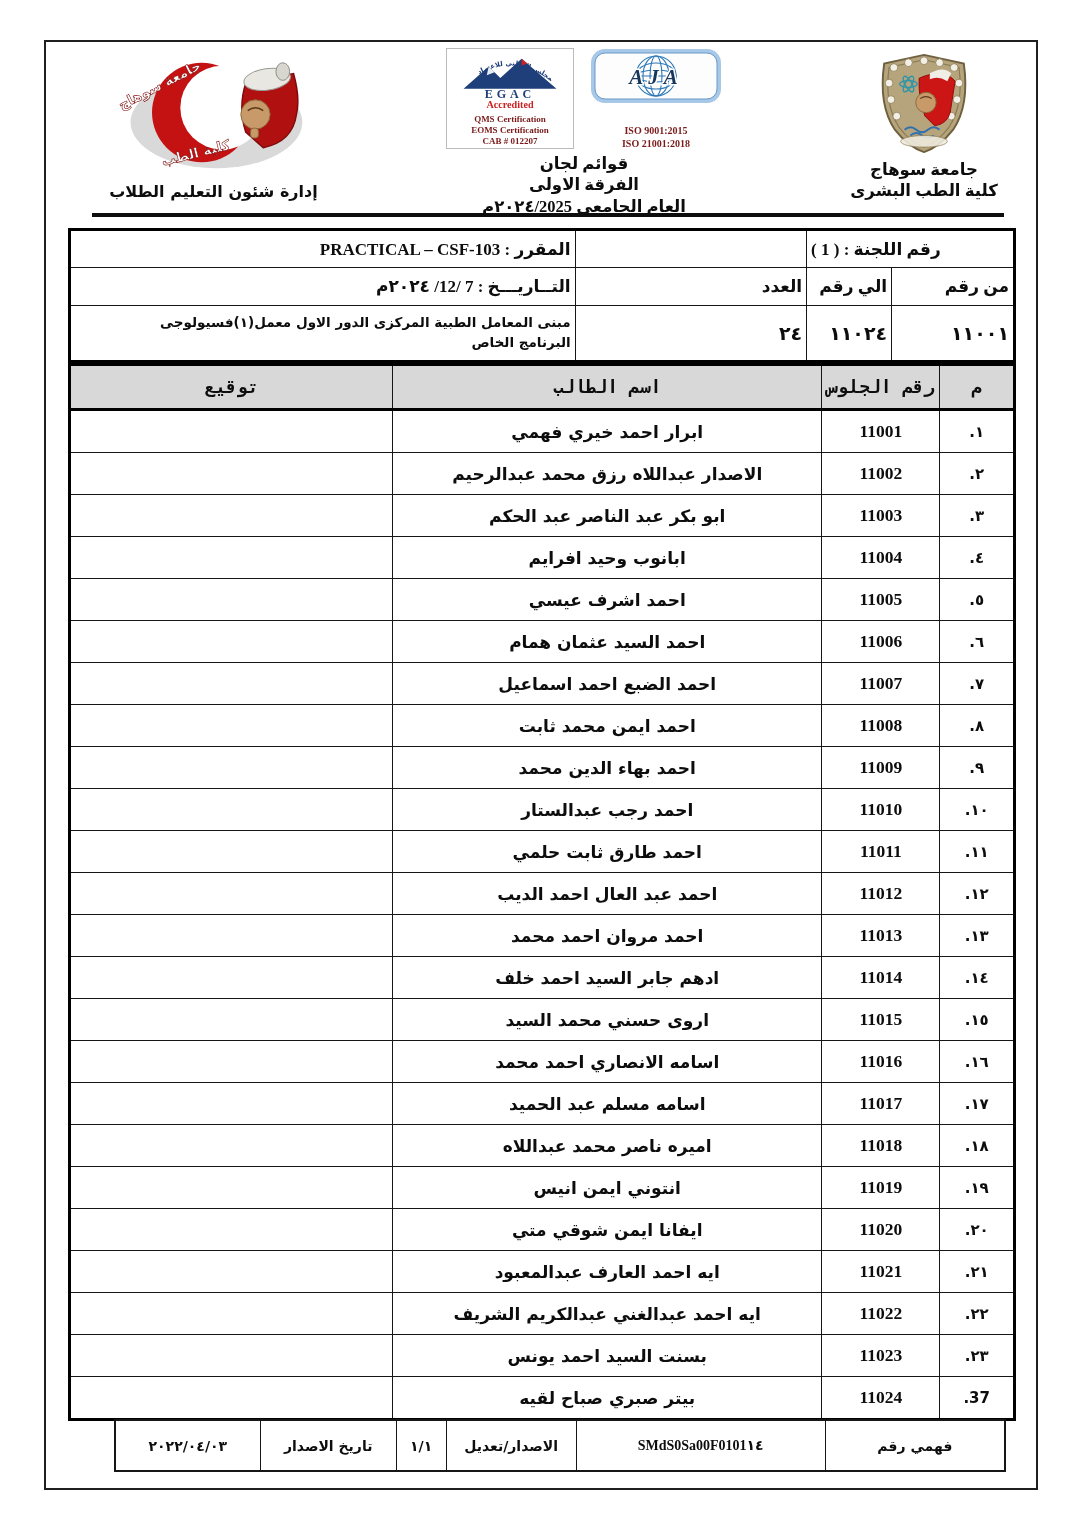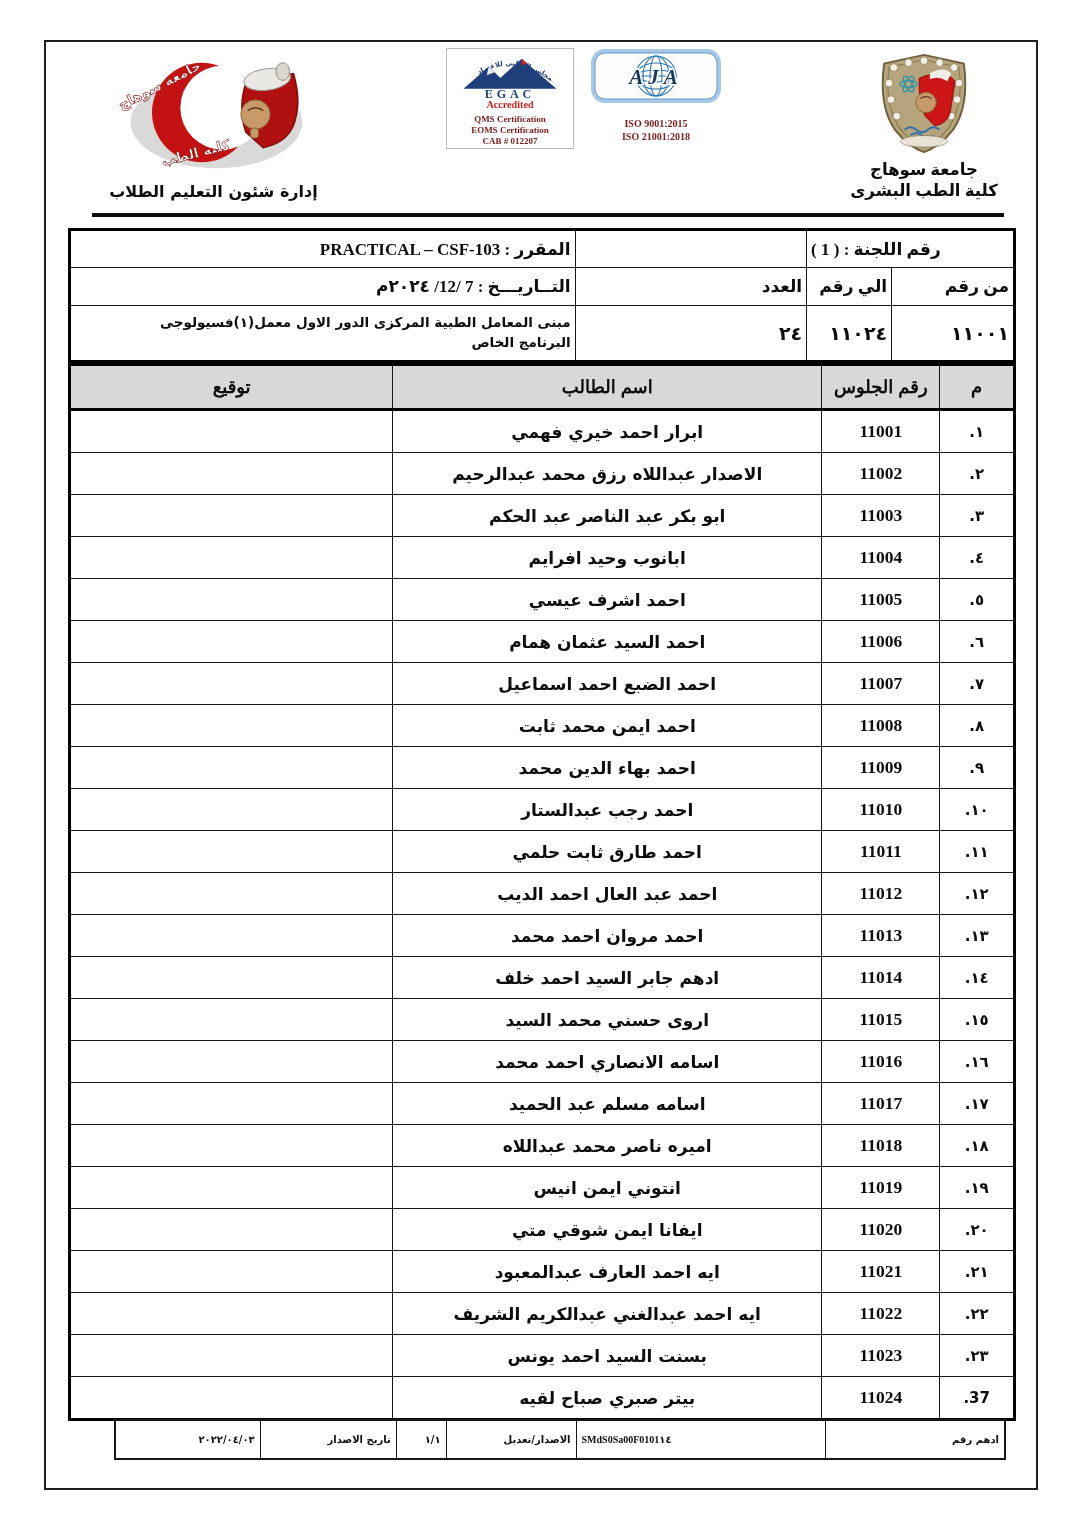--- a/index.html
+++ b/index.html
@@ -11,21 +11,21 @@
   
   .hdr-left{position:absolute;left:50px;top:12px;width:235px;text-align:center;}
   .hdr-left .dept{margin-top:2px;font-size:16px;font-weight:bold;}
   .hdr-center{position:absolute;left:386px;top:6px;width:304px;text-align:center;}
   .logos-row{display:flex;justify-content:center;align-items:flex-start;gap:16px;}
   .egac-box{width:126px;border:1px solid #bbb;background:#fff;padding:1px 0 2px 0;}
   .egac-lines{font-family:"Liberation Serif","DejaVu Sans",serif;font-weight:bold;
               color:#7a1a1a;font-size:9px;line-height:1.2;}
   .aja-box{width:132px;}
   .aja-lines{font-family:"Liberation Serif","DejaVu Sans",serif;font-weight:bold;
-             color:#7a1a1a;font-size:10px;line-height:1.3;margin-top:7px;}
+             color:#7a1a1a;font-size:10px;line-height:1.3;margin-top:14px;}
   .center-titles{direction:rtl;margin-top:3px;font-family:"Liberation Serif","DejaVu Sans",serif;
                  font-weight:bold;font-size:16.5px;line-height:1.3;}
   .hdr-right{position:absolute;left:792px;top:10px;width:172px;text-align:center;}
   .hdr-right .uni-lines{direction:rtl;font-family:"Liberation Serif","DejaVu Sans",serif;
                         font-weight:bold;font-size:16.5px;line-height:1.25;margin-top:2px;}
   .rule{position:absolute;left:46px;top:171px;width:912px;height:4px;background:#0e0e0e;}
 
   
   .main{position:absolute;left:22px;top:186px;width:948px;direction:rtl;}
   table{border-collapse:collapse;width:100%;table-layout:fixed;}
@@ -34,33 +34,33 @@
            font-weight:bold;padding:0 4px;}
   .info .r1{height:38px;font-size:17px;font-family:"Liberation Serif","DejaVu Sans",serif;}
   .info .r2{height:38px;font-size:17px;font-family:"Liberation Serif","DejaVu Sans",serif;}
   .info .r3{height:56px;}
   .committee-cell{text-align:left;padding-right:6px !important;}
   .num-val{font-size:19px;font-family:"DejaVu Sans",sans-serif;margin-left:12px;}
   .loc-cell{font-size:13.5px;line-height:1.45;font-family:"DejaVu Sans",sans-serif;}
   .students{border:3px solid #000;}
   .students th{background:#d8d8d8;border:1.5px solid #161616;border-top:3px solid #000;
                border-bottom:3px solid #000;height:40px;font-size:18px;
-               font-family:Liberation Sans, sans-serif;font-weight:bold;}
+               font-family:Liberation Mono, monospace;font-weight:bold;}
   .students td{border:1.5px solid #161616;height:39px;text-align:center;vertical-align:middle;
                font-weight:bold;}
   .c-serial{font-size:15px;}
   .c-seat{font-size:17.5px;font-family:Liberation Serif, serif;direction:ltr;}
   .c-name{font-size:17px;}
   .c-sig{background:#fff;}
 
   
   .footer-wrap{position:absolute;left:68px;top:1377px;width:892px;direction:rtl;}
   .footer{border:2px solid #161616;}
-  .footer td{border:1.5px solid #161616;height:31px;vertical-align:middle;
-             font-weight:bold;font-size:10px;padding:3px 5px;}
+  .footer td{border:1.5px solid #161616;height:31px;text-align:center;vertical-align:middle;
+             font-weight:bold;font-size:14px;padding:9px 5px;}
   .f-label{text-align:right;}
   .f-code{font-family:"Liberation Serif","DejaVu Sans",serif;font-size:16px;direction:ltr;}
 
   svg text{user-select:none;}
 </style>
 </head>
 <body>
 
 <div class="page">
   <div class="frame">
@@ -120,20 +120,25 @@
             </g>
             <text x="66" y="36" text-anchor="middle" font-size="21" font-weight="bold" font-style="italic" fill="#16365c" stroke="#ffffff" stroke-width="3" paint-order="stroke" letter-spacing="5" font-family="Liberation Serif, DejaVu Sans, serif">AJA</text>
           </svg>
           <div class="aja-lines">
             <div>ISO 9001:2015</div>
             <div>ISO 21001:2018</div>
           </div>
         </div>
       </div>
 
+      <div class="center-titles">
+        <div>قوائم لجان</div>
+        <div>الفرقة الاولى</div>
+        <div>العام الجامعي ٢٠٢٤/2025م</div>
+      </div>
     </div>
 
     <div class="hdr-right">
       <svg width="118" height="102" viewBox="0 0 120 105">
         <path d="M60,3 L101,12 Q107,55 90,80 Q76,98 60,103 Q44,98 30,80 Q13,55 19,12 Z" fill="#b5a47c" stroke="#6f6040" stroke-width="2"></path>
         <path d="M60,8 L96,16 Q101,54 86,77 Q74,93 60,98 Q46,93 34,77 Q19,54 24,16 Z" fill="none" stroke="#8a7a52" stroke-width="1.2"></path>
         <g fill="#f2efe6" stroke="#8a7a52" stroke-width="0.8">
           <circle cx="60" cy="9" r="4"></circle>
             <circle cx="76" cy="11" r="4"></circle>
             <circle cx="91" cy="16" r="4"></circle>
@@ -394,21 +399,21 @@
         <colgroup>
           <col style="width:20.2%">
             <col style="width:28%">
             <col style="width:14.6%">
           <col style="width:5.6%">
             <col style="width:15.3%">
             <col style="width:16.3%">
         </colgroup>
         <tbody>
             <tr>
-          <td class="f-label">ادهم رقم</td>
+          <td class="f-label">فهمي رقم</td>
           <td class="f-code">SMdS0Sa00F0101١٤</td>
           <td>الاصدار/تعديل</td>
           <td>١/١</td>
           <td>تاريخ الاصدار</td>
           <td>٢٠٢٢/٠٤/٠٣</td>
         </tr>
       </tbody>
         </table>
     </div>
 

